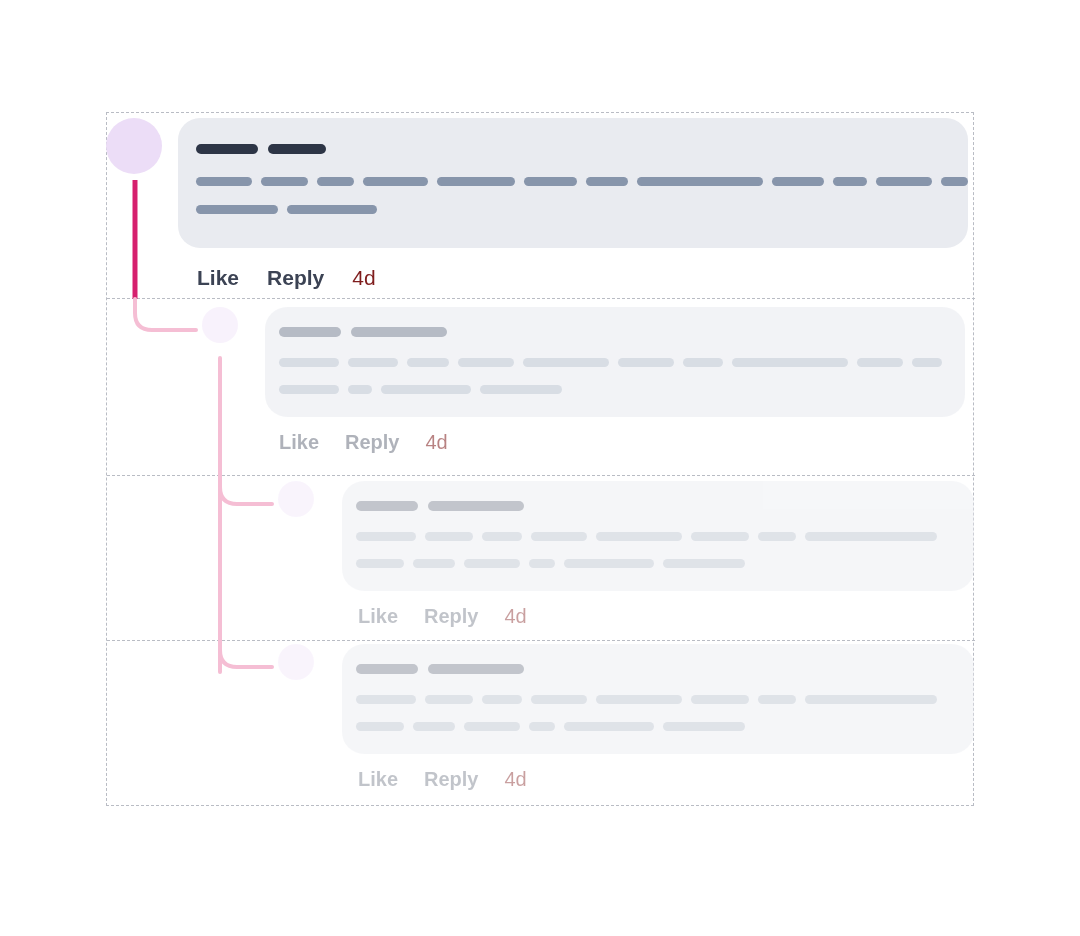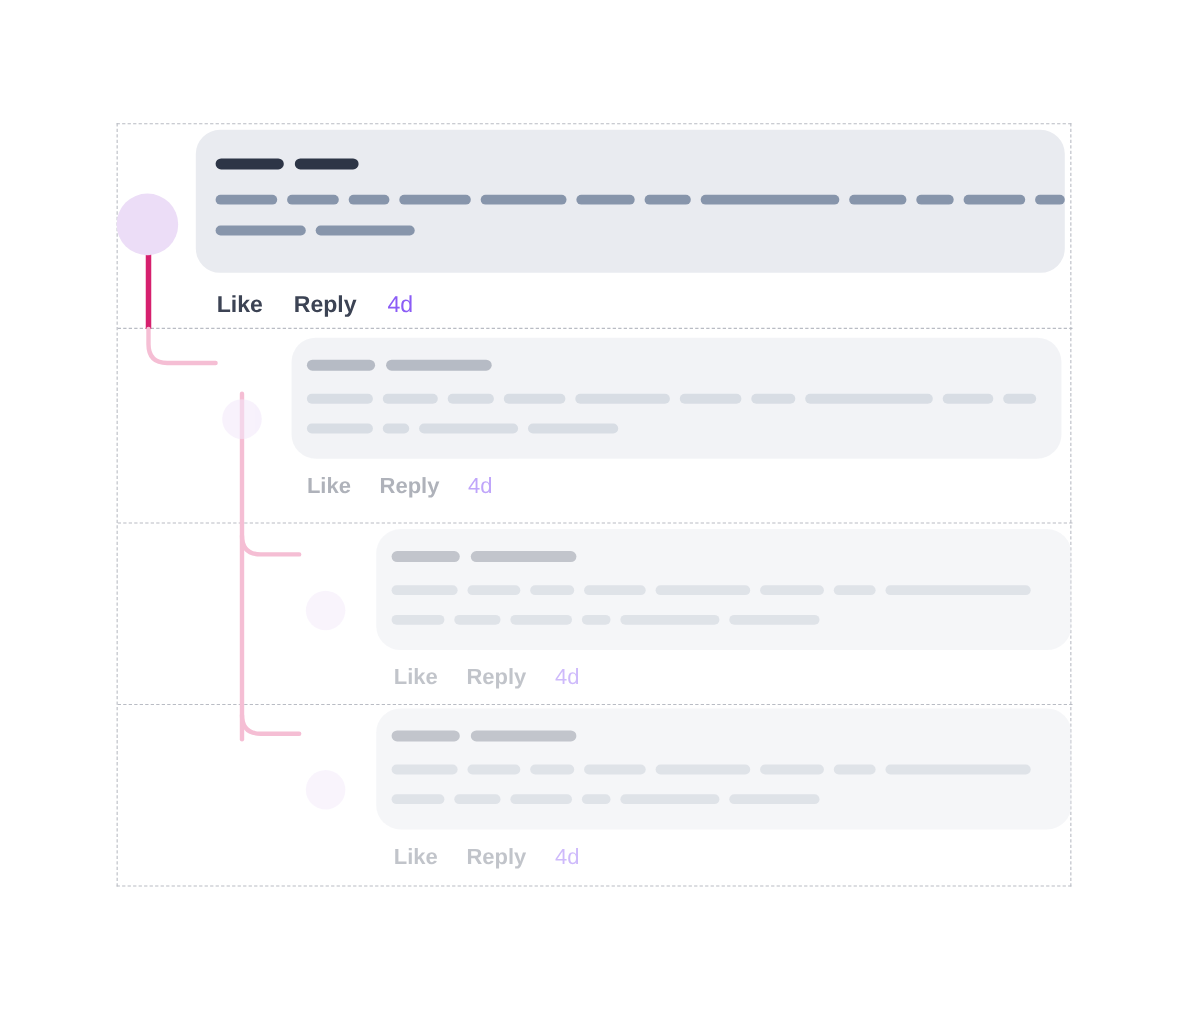--- a/index.html
+++ b/index.html
@@ -42,21 +42,21 @@
     top: 0;
     width: 1080px;
     height: 936px;
     pointer-events: none;
   }
 
   
   .comment-row {
     position: absolute;
     display: flex;
-    align-items: center;
+    align-items: flex-start;
   }
 
   .avatar {
     border-radius: 50%;
     flex: 0 0 auto;
   }
 
   .comment-col {
     display: flex;
     flex-direction: column;
@@ -87,21 +87,21 @@
   
   .actions {
     display: flex;
     align-items: baseline;
   }
   .action-like, .action-reply {
     font-weight: bold;
     color: #3c4354;
   }
   .action-time {
-    color: #8b5cf6;
+    color: #7f1d1d;
     font-weight: normal;
   }
 
   
   
   #comment-1 .bubble   { width: 790px; padding: 26px 0 0 18px; height: 130px; }
   #comment-1 .actions  { font-size: 21px; margin: 18px 0 0 19px; }
   #comment-1 .action-like   { margin-right: 28px; }
   #comment-1 .action-reply  { margin-right: 28px; }
 

